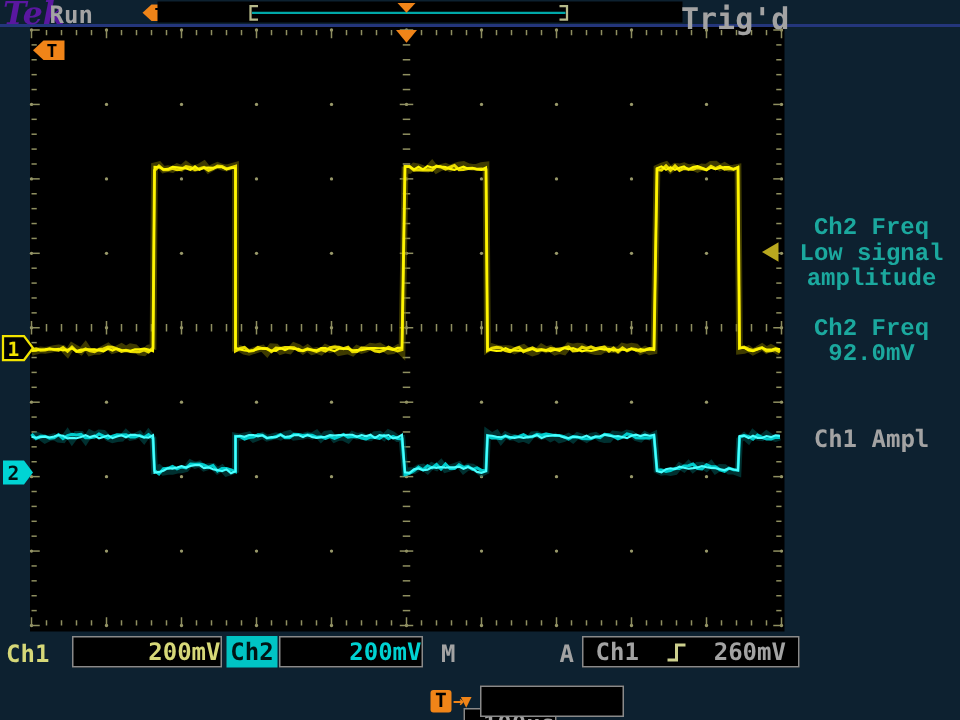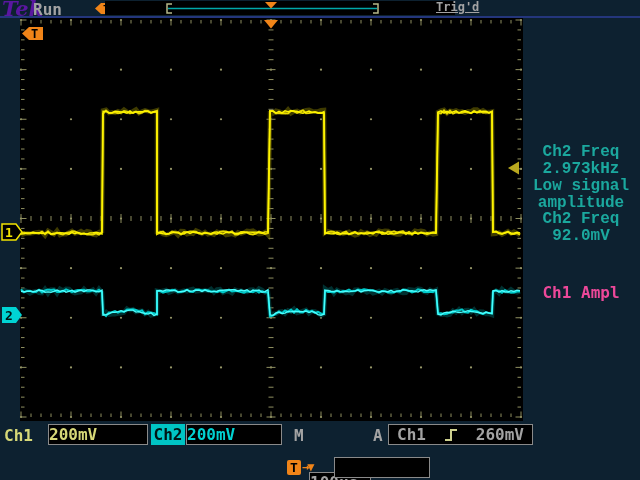--- a/index.html
+++ b/index.html
@@ -8,47 +8,47 @@
     background:#0d2130;
     font-family:"DejaVu Sans Mono", monospace;font-weight:bold;
   }
   .abs{position:absolute;}
   #separator{left:0;top:16px;width:640px;height:2px;background:#24367c;}
   #screen{left:20px;top:18px;width:503px;height:403px;background:#000;}
   #scope-svg{left:0;top:0;pointer-events:none;}
   .olive{color:#a3a3a3;}
   #tek-logo{left:2px;top:-4px;font-family:"DejaVu Serif",serif;font-style:italic;font-size:21px;color:#5a17a0;}
   #run-status{left:33px;top:0px;font-size:16px;}
-  #trigd-status{left:436px;top:0px;font-size:12px;text-decoration:underline;}
+  #trigd-status{left:454px;top:0px;font-size:20px;}
   .meas{left:522px;width:118px;text-align:center;font-size:16px;line-height:17px;}
   .teal{color:#1ba89e;font-family:Liberation Mono, monospace;}
-  .darkolive{color:#ec4899;}
+  .darkolive{color:#a3a3a3;}
   #meas-ch2freq{top:144px;}
   #meas-ch2ampl{top:211px;}
   #meas-ch1ampl{top:284px;}
   .sbox{position:absolute;top:424px;height:21px;background:#000;border:1px solid #8a8a8a;
-        display:flex;align-items:center;justify-content:flex-start;font-size:16px;box-sizing:border-box;}
+        display:flex;align-items:center;justify-content:flex-end;font-size:16px;box-sizing:border-box;}
   .sblabel{position:absolute;top:426px;font-size:16px;}
   .yel{color:#d6d878;}
   .cyn{color:#00d2d2;}
   #ch1-label{left:4px;}
   #ch1-scale-box{left:48px;width:100px;}
   #ch2-badge{left:151px;top:424px;width:34px;height:21px;background:#00c4c4;color:#001414;
              display:flex;align-items:center;justify-content:center;font-size:16px;position:absolute;}
   #ch2-scale-box{left:186px;width:96px;}
   #m-label{left:294px;}
   #m-scale-box{left:309px;width:62px;margin-top:48px;}
   #a-label{left:373px;}
   #trig-box{left:388px;width:145px;justify-content:space-between;padding:0 8px;}
   #datetime{left:533px;top:445px;font-size:16px;line-height:15.5px;}
   #trig-pos-row{left:287px;top:456px;height:22px;display:flex;align-items:center;}
   #trig-pos-ticon{width:14px;height:15px;background:#f08418;color:#000;border-radius:2px;
                   display:flex;align-items:center;justify-content:center;font-size:13px;}
   #trig-pos-arrows{color:#f08418;font-size:12px;margin-left:1px;letter-spacing:-2px;}
-  #trig-pos-box{position:static;width:96px;height:21px;margin-left:22px;background:#000;
+  #trig-pos-box{position:static;width:96px;height:21px;margin-left:8px;background:#000;
                 border:1px solid #8a8a8a;display:flex;align-items:center;justify-content:center;
                 font-size:16px;box-sizing:border-box;}
 </style>
 </head>
 <body>
 
 <div class="abs" id="separator"></div>
 <div class="abs" id="screen"></div>
 <svg class="abs" id="scope-svg" width="640" height="480" viewBox="0 0 640 480">
     <g stroke="#8f8f60" stroke-width="1">
@@ -464,21 +464,20 @@
       <polygon points="265,2 277,2 271,8.5" fill="#f08418"></polygon>
     </g>
   </svg>
 
 <div class="abs" id="tek-logo">Tek</div>
 <div class="abs olive" id="run-status">Run</div>
 <div class="abs olive" id="trigd-status">Trig'd</div>
 
 <div class="abs meas teal" id="meas-ch2freq">
   <div>Ch2 Freq</div>
-  <div>2.973kHz</div>
   <div>Low signal</div>
   <div>amplitude</div>
 </div>
 <div class="abs meas teal" id="meas-ch2ampl">
   <div>Ch2 Freq</div>
   <div>92.0mV</div>
 </div>
 <div class="abs meas darkolive" id="meas-ch1ampl">
   <div>Ch1 Ampl</div>
 </div>

